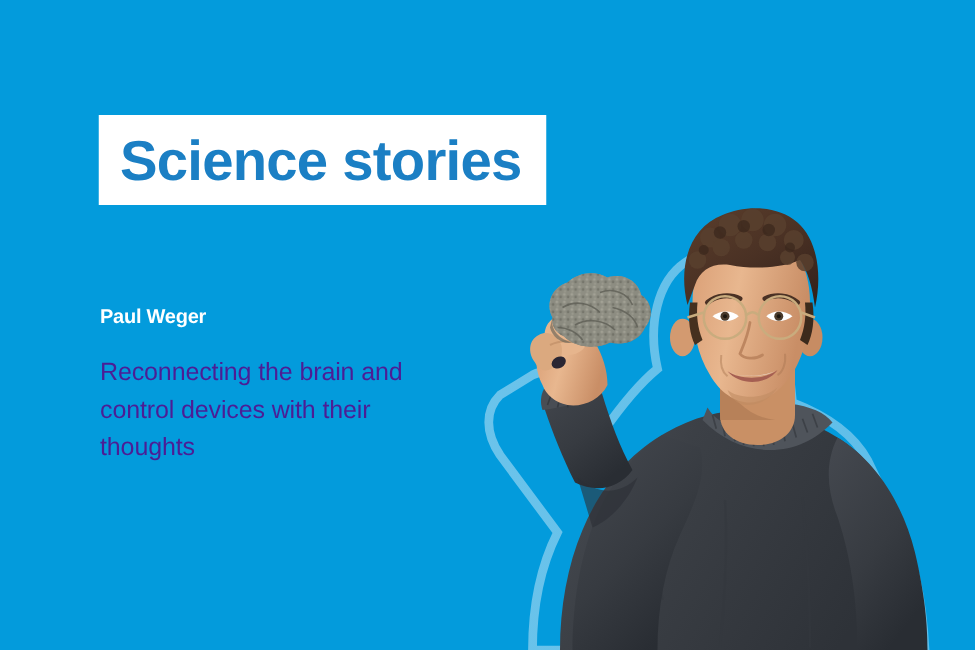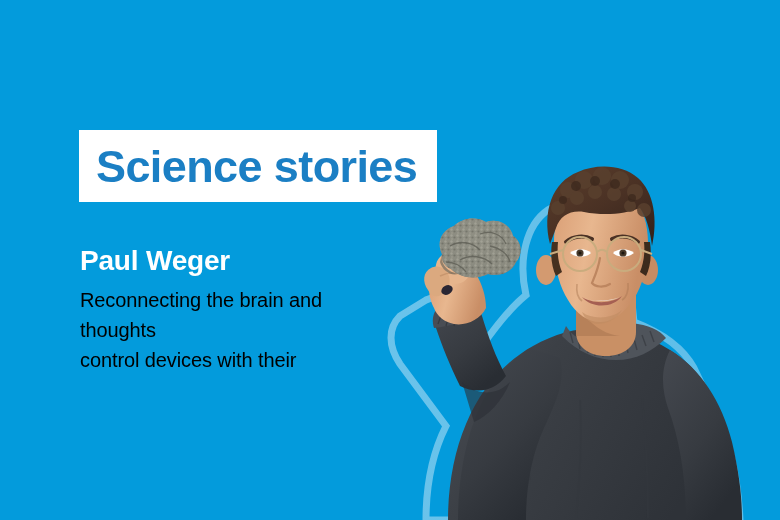--- a/index.html
+++ b/index.html
@@ -24,21 +24,20 @@
   
   #title-plaque {
     position: absolute;
     left: 79px;
     top: 92px;
     width: 358px;
     height: 72px;
     background: #ffffff;
     display: flex;
     align-items: center;
-    margin-top: 38px;
   }
   #title-text {
     margin-left: 17px;
     font-family: "Liberation Sans", sans-serif;
     font-weight: bold;
     font-size: 45px;
     letter-spacing: -0.6px;
     color: #1b7fc4;
     line-height: 1;
     white-space: nowrap;
@@ -47,31 +46,31 @@
   
   #speaker-block {
     position: absolute;
     left: 80px;
     top: 245px;
     width: 290px;
   }
   #speaker-name {
     font-family: "Liberation Sans", sans-serif;
     font-weight: bold;
-    font-size: 28px;
+    font-size: 16px;
     color: #ffffff;
     line-height: 1.15;
-    margin: 0 0 8px 0;
+    margin: 0 0 20px 0;
     letter-spacing: -0.2px;
   }
   #talk-title {
     font-family: "Liberation Sans", sans-serif;
     font-weight: normal;
     font-size: 20px;
-    color: #000000;
+    color: #4c1d95;
     line-height: 30px;
     margin: 0;
     letter-spacing: -0.1px;
   }
   #talk-title .tl {
     display: block;
     white-space: nowrap;
   }
 
   
@@ -90,22 +89,22 @@
 <div id="slide">
 
   <div id="title-plaque">
     <div id="title-text">Science stories</div>
   </div>
 
   <div id="speaker-block">
     <div id="speaker-name">Paul Weger</div>
     <div id="talk-title">
       <span class="tl">Reconnecting the brain and</span>
+      <span class="tl">control devices with their</span>
       <span class="tl">thoughts</span>
-      <span class="tl">control devices with their</span>
     </div>
   </div>
 
   <div id="person">
     <svg width="450" height="370" viewBox="0 0 450 370" xmlns="http://www.w3.org/2000/svg">
       <defs>
         <linearGradient id="skinG" x1="0" y1="0" x2="1" y2="0.3">
           <stop offset="0%" stop-color="#d99d74"></stop>
           <stop offset="45%" stop-color="#e8b78f"></stop>
           <stop offset="100%" stop-color="#c98e66"></stop>

